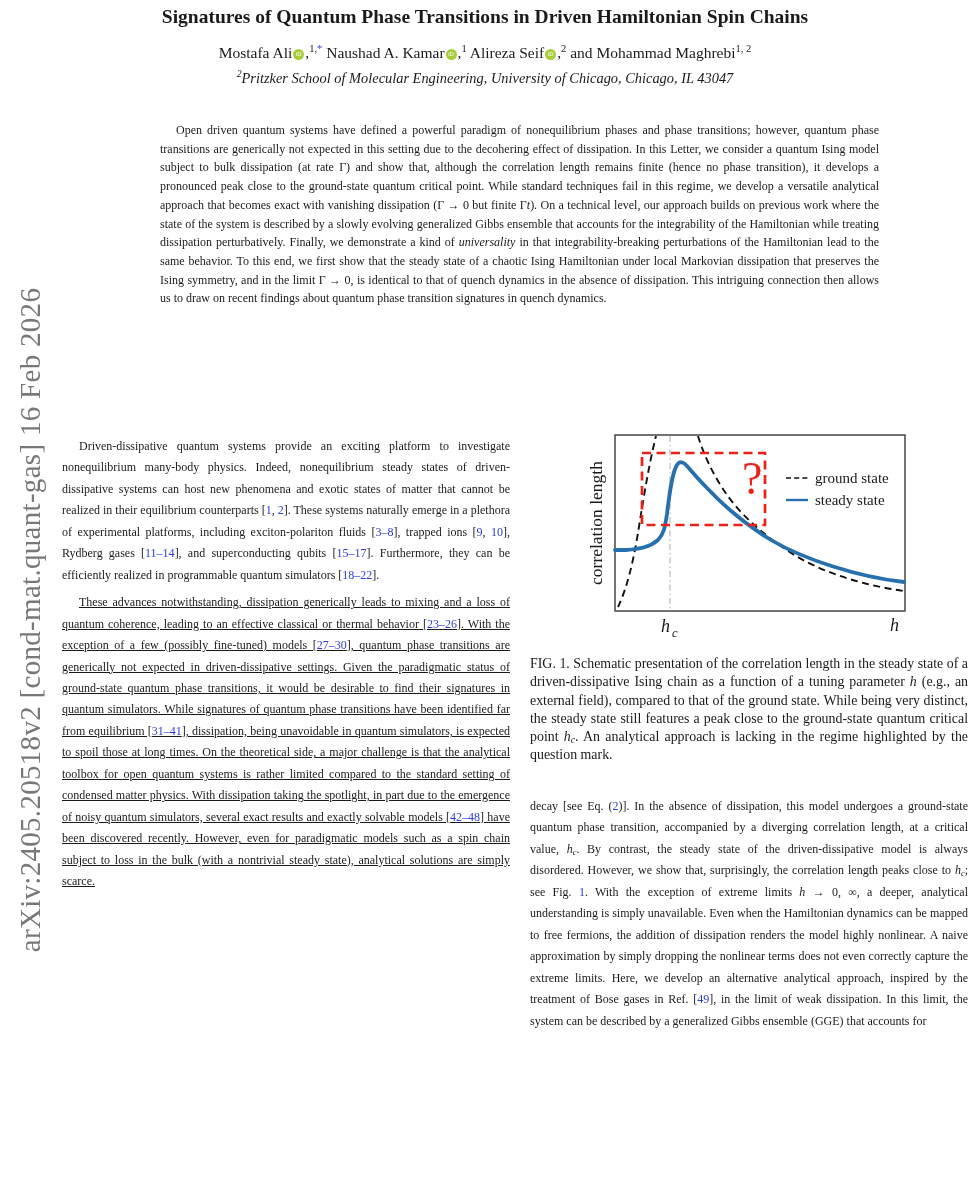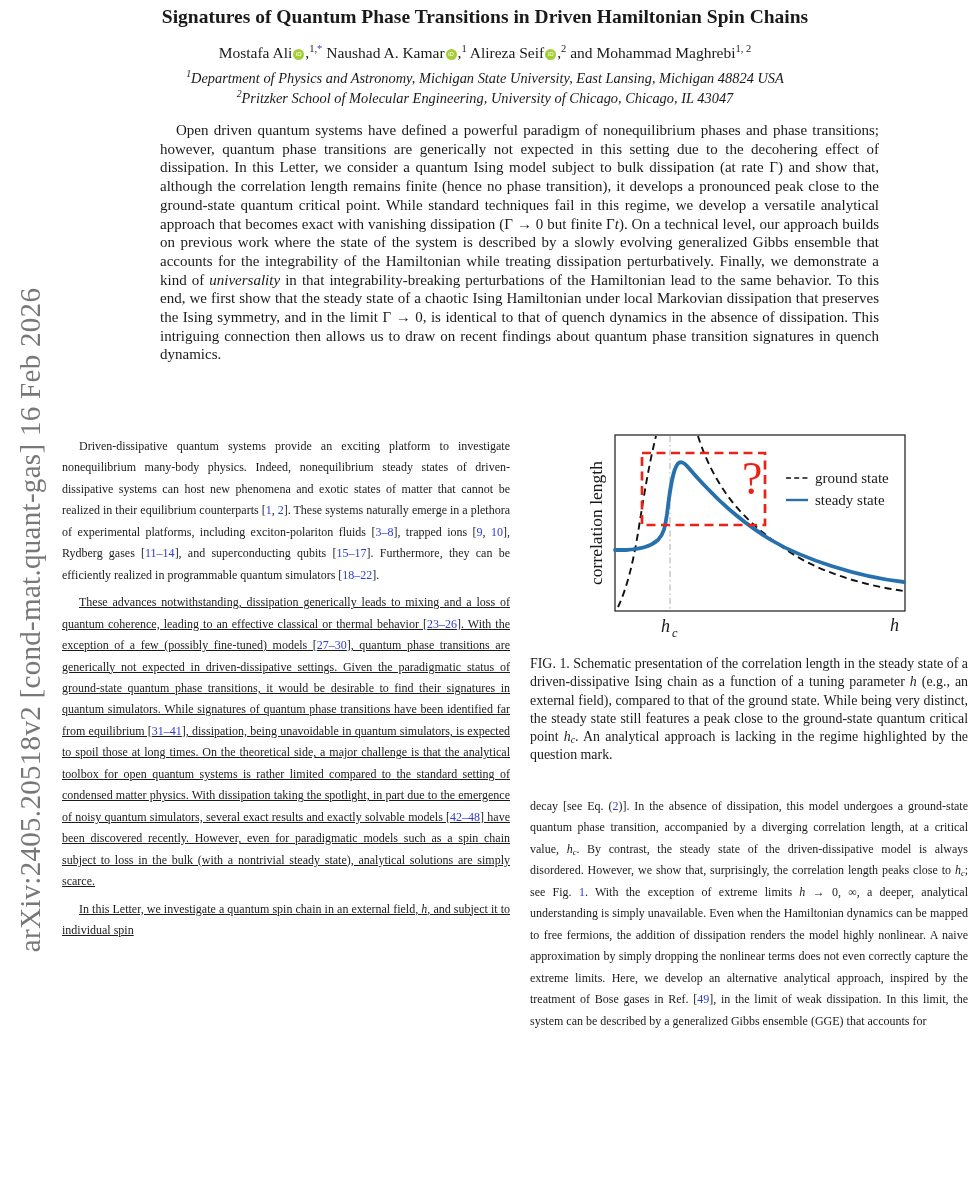--- a/index.html
+++ b/index.html
@@ -20,21 +20,21 @@
   .authors {
     position:absolute; top:44px; left:60px; width:850px; text-align:center;
     font-size:15.5px;
   }
   .affils {
     position:absolute; top:69px; left:60px; width:850px; text-align:center;
     font-style:italic; font-size:14.4px; line-height:19.5px;
   }
   .abstract {
     position:absolute; top:121px; left:160px; width:719px;
-    font-size:15px; line-height:18.7px; text-align:justify;
+    font-size:12px; line-height:18.7px; text-align:justify;
     text-indent:16px; hyphens:auto;
   }
   .col-left {
     position:absolute; top:436px; left:62px; width:448px;
   }
   .col-right-body {
     position:absolute; top:796px; left:530px; width:438px;
   }
   .col-left p, .col-right-body p {
     font-size:12px; line-height:21.45px; text-align:justify;
@@ -64,30 +64,28 @@
 </head>
 <body>
 
 <div class="arxiv-side">arXiv:2405.20518v2  [cond-mat.quant-gas]  16 Feb 2026</div>
 
 <h1 class="title">Signatures of Quantum Phase Transitions in Driven Hamiltonian Spin Chains</h1>
 
 <div class="authors"><span>Mostafa Ali</span><span class="orcid-icon">iD</span><span>,</span><span class="s-sup">1,</span><span class="s-supstar">*</span><span> Naushad A. Kamar</span><span class="orcid-icon">iD</span><span>,</span><span class="s-sup">1</span><span> Alireza Seif</span><span class="orcid-icon">iD</span><span>,</span><span class="s-sup">2</span><span> and Mohammad Maghrebi</span><span class="s-sup">1, 2</span></div>
 
 <div class="affils">
-  <div><span class="s-sup">1</span><span>Department of Physics and Astronomy, Michigan State University, East Lansing, Michigan 48824 USA</span></div>
   <div><span class="s-sup">2</span><span>Pritzker School of Molecular Engineering, University of Chicago, Chicago, IL 43047</span></div>
 </div>
 
 <div class="abstract"><span>Open driven quantum systems have defined a powerful paradigm of nonequilibrium phases and phase transitions; however, quantum phase transitions are generically not expected in this setting due to the decohering effect of dissipation. In this Letter, we consider a quantum Ising model subject to bulk dissipation (at rate Γ) and show that, although the correlation length remains finite (hence no phase transition), it develops a pronounced peak close to the ground-state quantum critical point. While standard techniques fail in this regime, we develop a versatile analytical approach that becomes exact with vanishing dissipation (Γ → 0 but finite Γ</span><span class="s-m">t</span><span>). On a technical level, our approach builds on previous work where the state of the system is described by a slowly evolving generalized Gibbs ensemble that accounts for the integrability of the Hamiltonian while treating dissipation perturbatively. Finally, we demonstrate a kind of </span><span class="s-i">universality</span><span> in that integrability-breaking perturbations of the Hamiltonian lead to the same behavior. To this end, we first show that the steady state of a chaotic Ising Hamiltonian under local Markovian dissipation that preserves the Ising symmetry, and in the limit Γ → 0, is identical to that of quench dynamics in the absence of dissipation. This intriguing connection then allows us to draw on recent findings about quantum phase transition signatures in quench dynamics.</span></div>
 
 <div class="col-left">
   <p><span>Driven-dissipative quantum systems provide an exciting platform to investigate nonequilibrium many-body physics. Indeed, nonequilibrium steady states of driven-dissipative systems can host new phenomena and exotic states of matter that cannot be realized in their equilibrium counterparts [</span><span class="s-link">1</span><span>, </span><span class="s-link">2</span><span>]. These systems naturally emerge in a plethora of experimental platforms, including exciton-polariton fluids [</span><span class="s-link">3–8</span><span>], trapped ions [</span><span class="s-link">9</span><span>, </span><span class="s-link">10</span><span>], Rydberg gases [</span><span class="s-link">11–14</span><span>], and superconducting qubits [</span><span class="s-link">15–17</span><span>]. Furthermore, they can be efficiently realized in programmable quantum simulators [</span><span class="s-link">18–22</span><span>].</span></p>
   <p><span>These advances notwithstanding, dissipation generically leads to mixing and a loss of quantum coherence, leading to an effective classical or thermal behavior [</span><span class="s-link">23–26</span><span>]. With the exception of a few (possibly fine-tuned) models [</span><span class="s-link">27–30</span><span>], quantum phase transitions are generically not expected in driven-dissipative settings. Given the paradigmatic status of ground-state quantum phase transitions, it would be desirable to find their signatures in quantum simulators. While signatures of quantum phase transitions have been identified far from equilibrium [</span><span class="s-link">31–41</span><span>], dissipation, being unavoidable in quantum simulators, is expected to spoil those at long times. On the theoretical side, a major challenge is that the analytical toolbox for open quantum systems is rather limited compared to the standard setting of condensed matter physics. With dissipation taking the spotlight, in part due to the emergence of noisy quantum simulators, several exact results and exactly solvable models [</span><span class="s-link">42–48</span><span>] have been discovered recently. However, even for paradigmatic models such as a spin chain subject to loss in the bulk (with a nontrivial steady state), analytical solutions are simply scarce.</span></p>
-  <p><span>In this Letter, we investigate a quantum spin chain in an external field, </span><span class="s-m">h</span><span>, and subject it to individual spin</span></p>
 </div>
 
 <div class="figure-wrap">
   <svg width="440" height="220" viewBox="0 0 440 220">
     <rect x="87" y="5" width="290" height="176" fill="#ffffff" stroke="#2a2a2a" stroke-width="1.3"></rect>
     <line x1="142" y1="6" x2="142" y2="180" stroke="#b3b3b3" stroke-width="1.1" stroke-dasharray="6 3 1.5 3"></line>
     <path d="M 90 177 C 99 158, 105 133, 110 103 C 114 78, 120 38, 128 6" fill="none" stroke="#111111" stroke-width="1.9" stroke-dasharray="7 4.5"></path>
     <path d="M 170 6 C 175 22, 183 41, 195 59 C 211 84, 236 106, 268 126 C 300 145, 340 156, 376 161" fill="none" stroke="#111111" stroke-width="1.9" stroke-dasharray="7 4.5"></path>
     <path d="M 87 120 L 98 120 C 112 119, 122 117, 130 110 C 136 104, 137 97, 139 84 C 141 68, 144 40, 150 33.5 C 152.5 31, 156 32.5, 159 36 C 165 43, 171 50, 179 58 C 195 75, 215 93, 243 110 C 275 129, 330 147, 376 152" fill="none" stroke="#2770ae" stroke-width="3.8" stroke-linecap="round"></path>
     <rect x="114" y="23" width="123" height="72" fill="none" stroke="#ea2218" stroke-width="2.7" stroke-dasharray="9 5.5"></rect>

